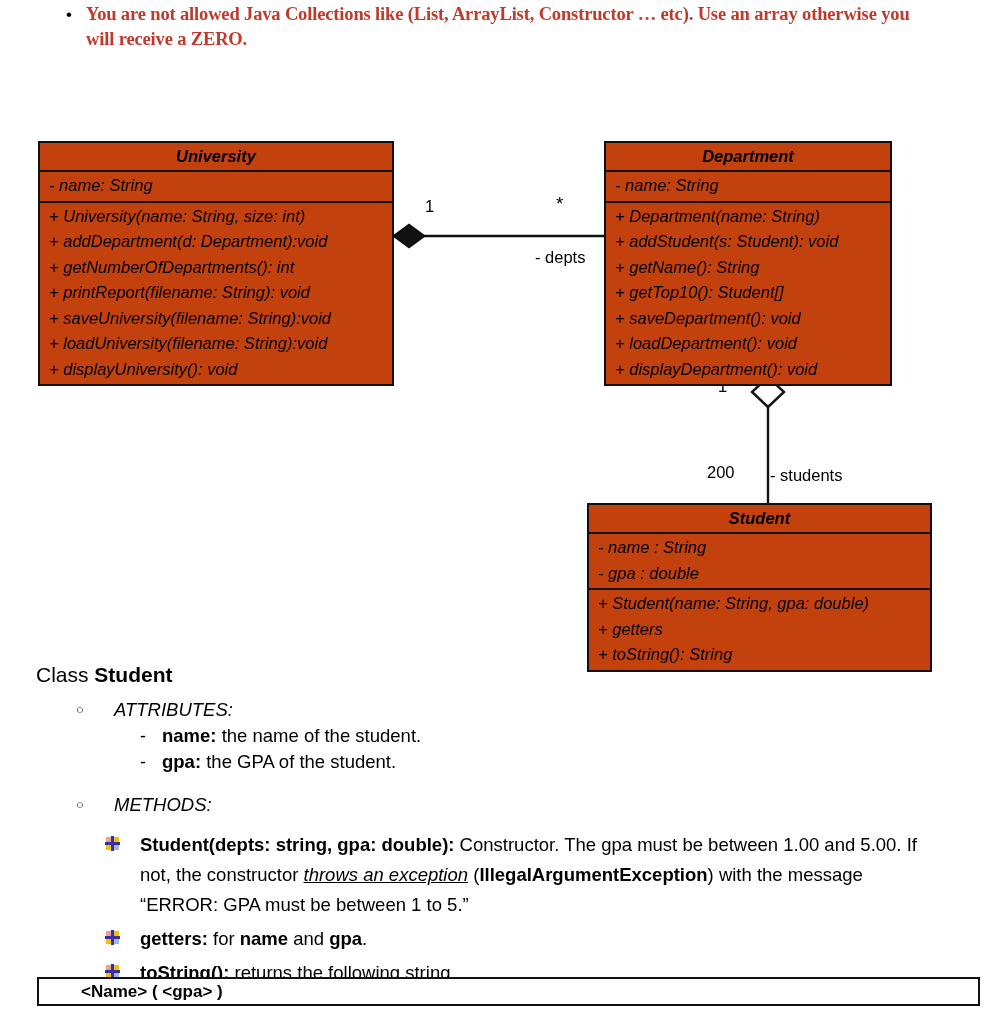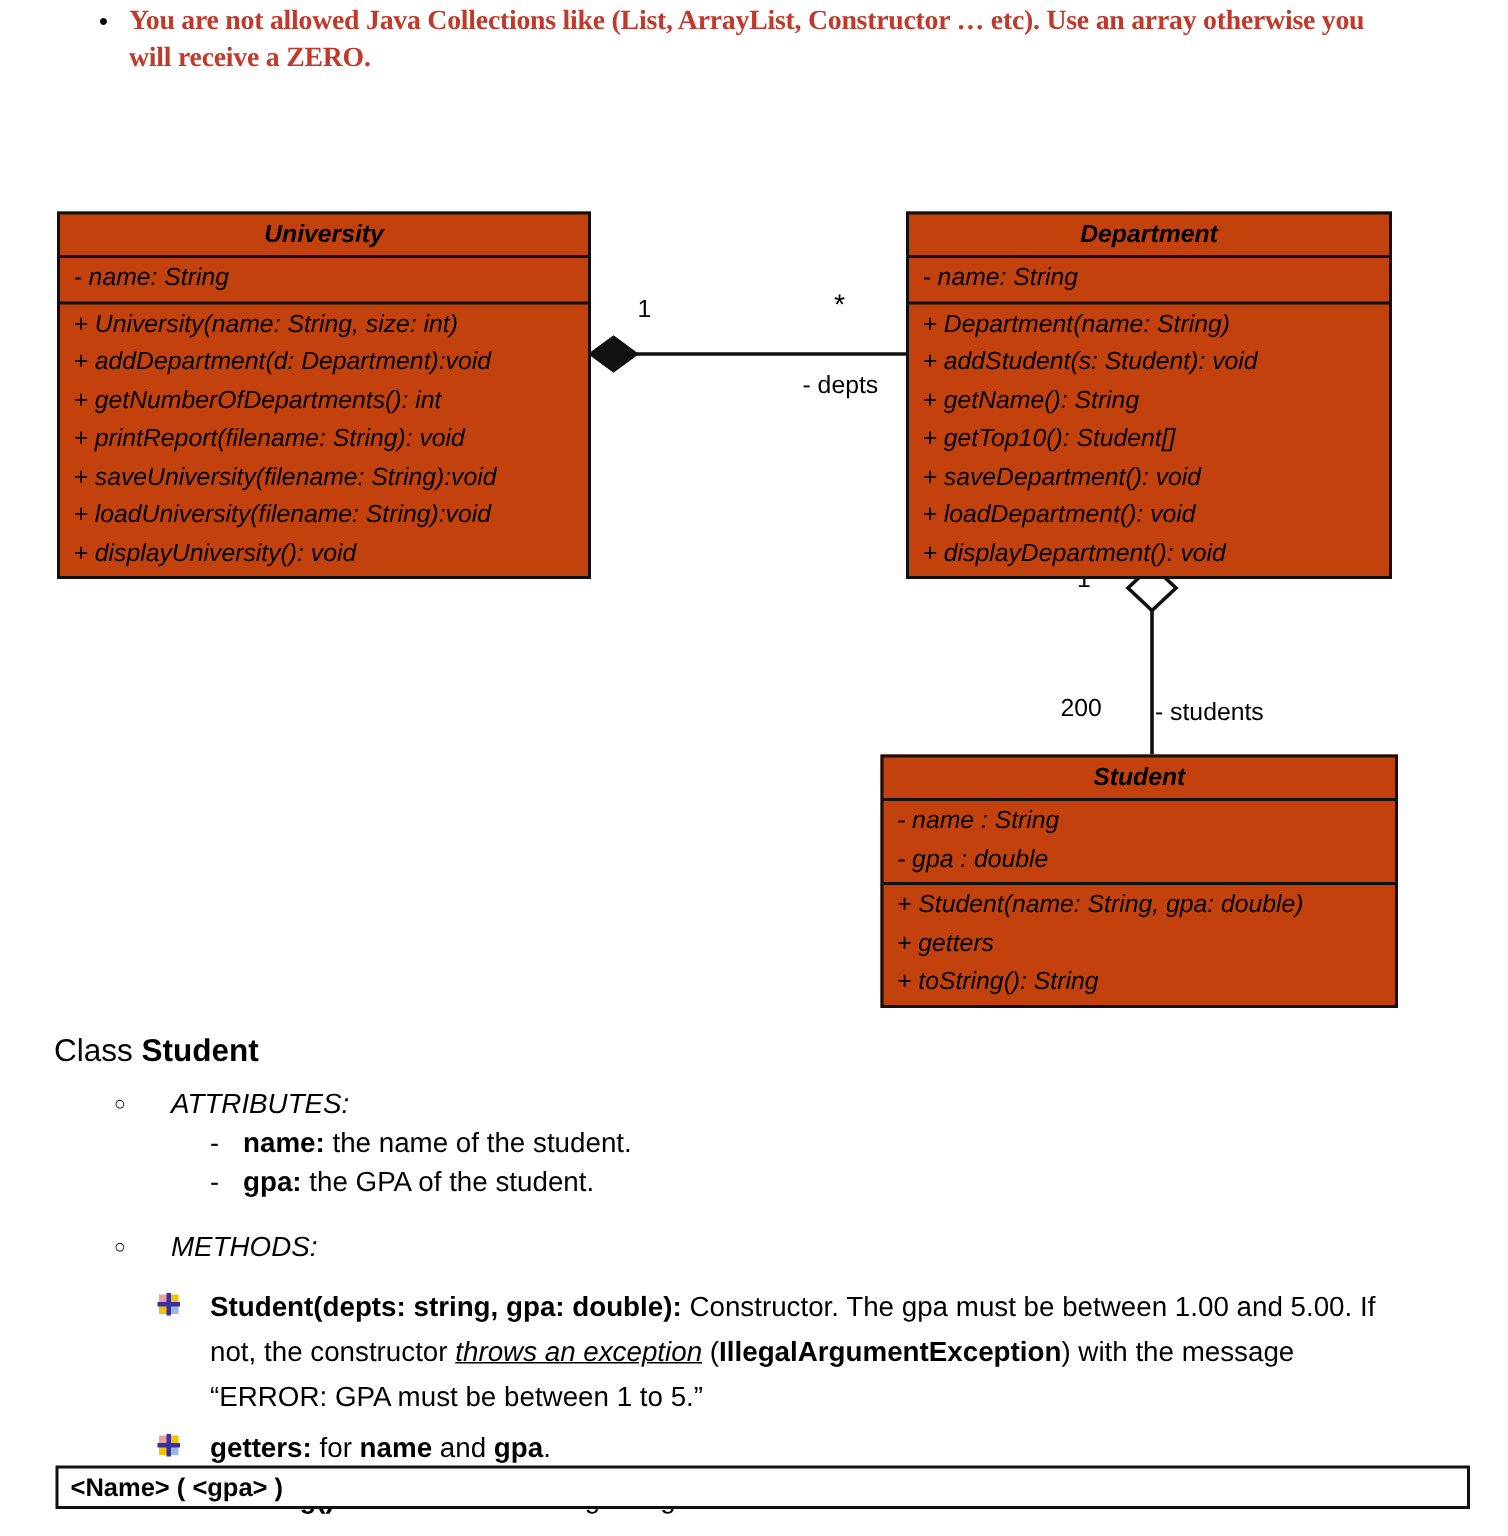--- a/index.html
+++ b/index.html
@@ -67,21 +67,21 @@
     border-top: 2px solid #111;
   }
   .uml .row {
     font-size: 16.5px;
     line-height: 25.5px;
     padding-left: 5px;
     white-space: nowrap;
   }
 
   #box-university { left: 38px;  top: 141px; width: 356px; }
-  #box-department { left: 604px; top: 141px; width: 324px; }
+  #box-department { left: 604px; top: 141px; width: 288px; }
   #box-student    { left: 587px; top: 503px; width: 345px; }
 
   
   #connectors {
     position: absolute;
     left: 0; top: 0;
     width: 1005px; height: 1024px;
     pointer-events: none;
   }
 
@@ -95,21 +95,21 @@
   #lbl-dept-mult  { left: 556px; top: 194px; font-size: 19px; }
   #lbl-depts-role { left: 487px; top: 247px; margin-left: 48px; }
   #lbl-dept-one   { left: 718px; top: 376px; }
   #lbl-students-role { left: 770px; top: 419px; margin-top: 46px; }
   #lbl-student-mult  { left: 707px; top: 462px; }
 
   
   .prose {
     position: absolute;
     left: 0;
-    top: 686px;
+    top: 660px;
     width: 1005px;
     font-size: 18.5px;
     line-height: 26px;
   }
   .class-head {
     margin-left: 36px;
     font-size: 21px;
     line-height: 30px;
   }
   .class-head b { font-weight: bold; }
@@ -183,20 +183,21 @@
   
   #output-box {
     position: absolute;
     left: 37px;
     top: 977px;
     width: 943px;
     height: 29px;
     border: 2px solid #111;
     box-sizing: border-box;
     background: #fff;
+    padding-left: 34px;
   }
   #output-box .ob-text {
     font-weight: bold;
     font-size: 17px;
     line-height: 25px;
     padding-left: 8px;
   }
 </style>
 </head>
 <body>

